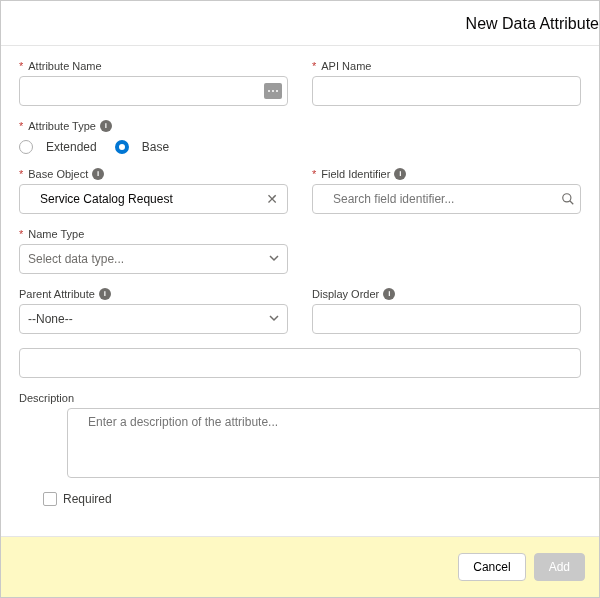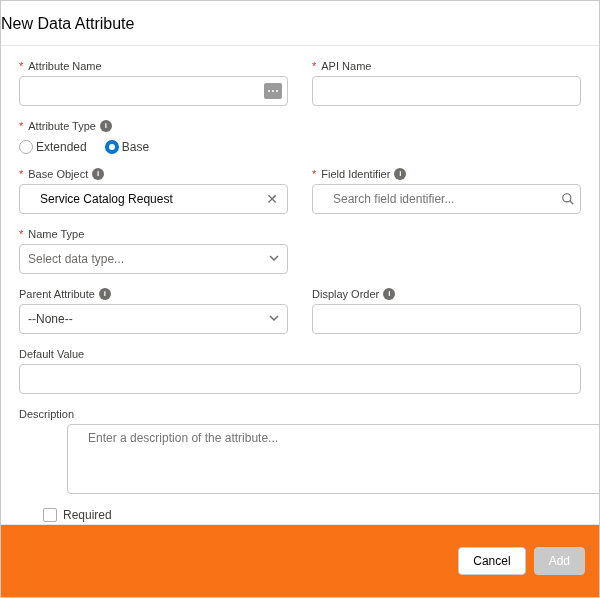--- a/index.html
+++ b/index.html
@@ -10,21 +10,21 @@
     background: #fff;
   }
   .modal {
     width: 600px;
     height: 598px;
     border: 1px solid #c9c9c9;
     display: flex;
     flex-direction: column;
   }
   .header {
-    text-align: left;
+    text-align: right;
     padding: 14px 0 12px 0;
     border-bottom: 1px solid #e5e5e5;
   }
   .header h1 {
     font-size: 16px;
     font-weight: 400;
     color: #080707;
   }
   .body {
     flex: 1;
@@ -90,21 +90,21 @@
     gap: 2px;
   }
   .dots-btn span {
     width: 2px; height: 2px; background: #fff; border-radius: 50%;
   }
   .clear-x {
     font-size: 14px; color: #706e6b; cursor: pointer; padding: 0 4px;
   }
   .search-icon svg { width: 14px; height: 14px; }
   .radio-group { display: flex; gap: 18px; align-items: center; margin-top: 4px; }
-  .radio-item { display: flex; align-items: center; gap: 3px; font-size: 12px; }
+  .radio-item { display: flex; align-items: center; gap: 13px; font-size: 12px; }
   .radio {
     width: 14px; height: 14px; border-radius: 50%;
     border: 1px solid #adadad; background: #fff;
     display: flex; align-items: center; justify-content: center;
   }
   .radio.selected { border: 4px solid #0176d3; }
   .select-display {
     width: 100%;
     border: 1px solid #c9c9c9;
     border-radius: 4px;
@@ -118,22 +118,22 @@
     color: #3e3e3c;
   }
   .select-display .caret svg { width: 10px; height: 10px; }
   .placeholder { color: #706e6b; }
   .checkbox-row { display: flex; align-items: center; gap: 6px; margin-top: 6px; font-size: 12px; margin-left: 24px; }
   .checkbox {
     width: 14px; height: 14px; border: 1px solid #adadad; border-radius: 2px; background: #fff;
   }
   .footer {
     border-top: 1px solid #e5e5e5;
-    background: #f97316;
-    padding: 22px 14px;
+    background: #fef9c3;
+    padding: 16px 14px;
     display: flex;
     justify-content: flex-end;
     gap: 8px;
   }
   .btn {
     border: 1px solid #c9c9c9;
     border-radius: 4px;
     padding: 6px 14px;
     font-size: 12px;
     background: #fff;
@@ -268,23 +268,20 @@
       <div class="col">
         <label class="fld">
           <span>Display Order</span>
           <i class="info-icon">i</i>
         </label>
         <input type="text" value="" style="">
       </div>
     </div>
 
     <div class="colfull">
-      <label class="fld">
-        <span>Default Value</span>
-      </label>
       <input type="text" value="" style="">
     </div>
 
     <div class="colfull">
       <label class="fld">
         <span>Description</span>
       </label>
       <textarea placeholder="Enter a description of the attribute..." style=""></textarea>
     </div>
 

